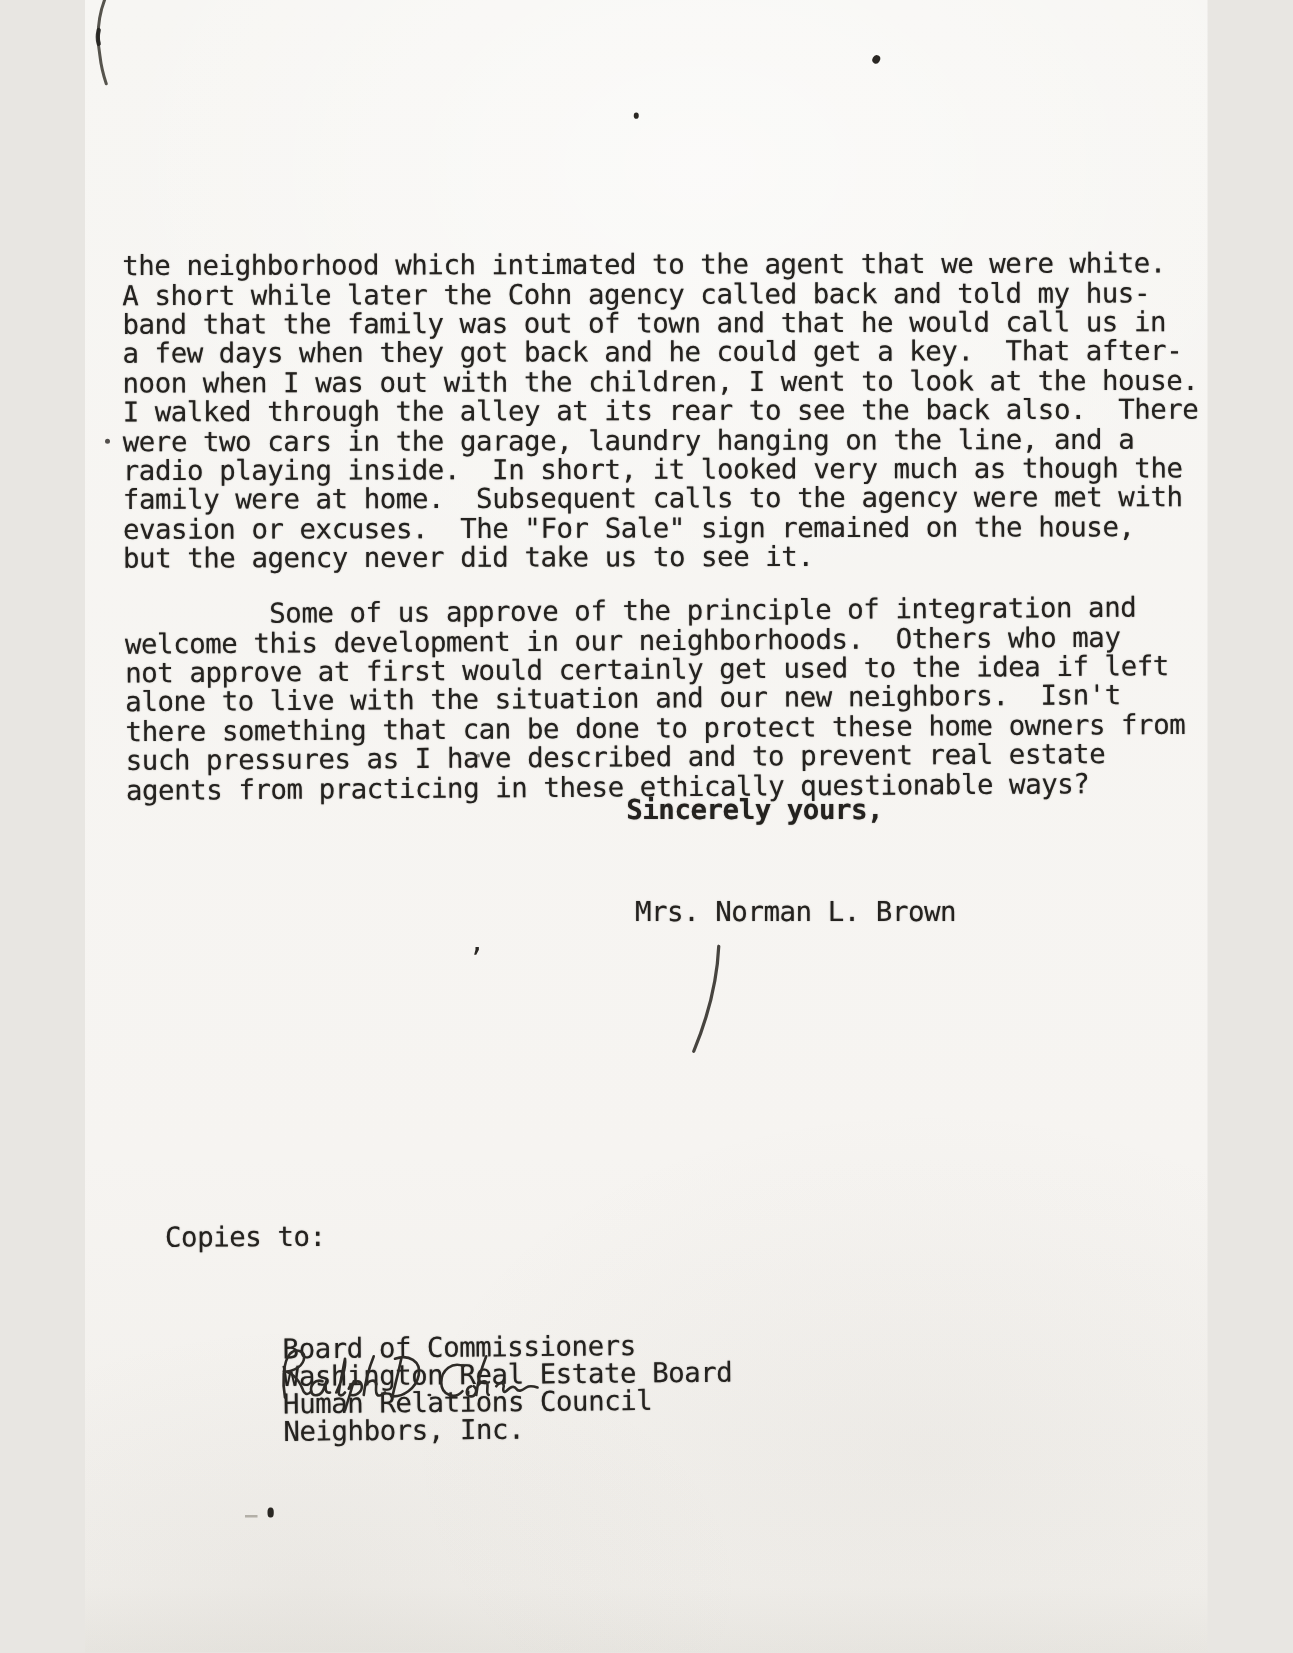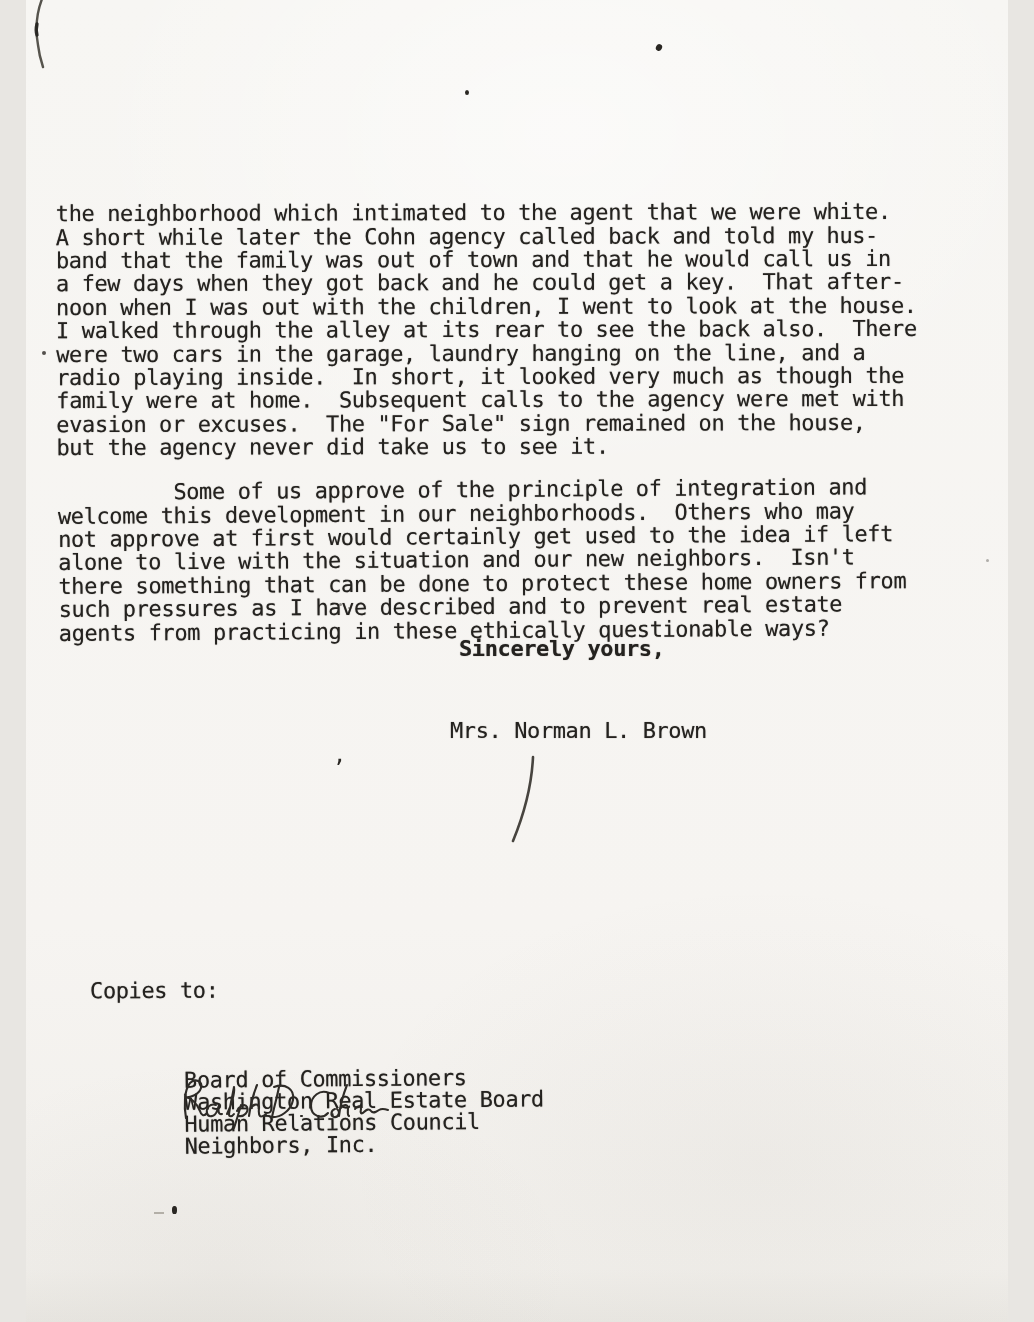--- a/index.html
+++ b/index.html
@@ -1,18 +1,18 @@
 <!DOCTYPE html>
 <html><head>
 <meta charset="utf-8">
 <style>
   html,body{margin:0;padding:0;background:#e8e6e2;}
   .page{
     position:relative;
-    width:982px;height:1322px;
+    width:898px;height:1322px;
     margin:0 auto;
     background:
       radial-gradient(ellipse 600px 400px at 75% 88%, rgba(120,110,95,0.05), rgba(0,0,0,0) 70%),
       radial-gradient(ellipse 500px 300px at 20% 96%, rgba(120,110,95,0.06), rgba(0,0,0,0) 70%),
       radial-gradient(ellipse 700px 500px at 55% 10%, rgba(255,255,255,0.5), rgba(0,0,0,0) 70%),
       linear-gradient(180deg,#f7f6f3 0%,#f6f4f1 70%,#f1efeb 96%,#e9e7e2 100%);
     overflow:hidden;
     font-family:"DejaVu Sans Mono","Liberation Mono",monospace;
     color:#24221f;
   }
@@ -20,21 +20,21 @@
     position:absolute;
     font-size:22px;
     line-height:23.4px;
     white-space:pre;
     letter-spacing:-0.4px;
     text-shadow:0 0 1px rgba(36,32,28,0.55);
   }
   .para1{left:30px;top:131px;transform:rotate(-0.15deg);}
   .para2{left:32px;top:408px;transform:rotate(-0.4deg);}
   .valediction{left:433px;top:637px;font-weight:bold;}
-  .signatory{left:424px;top:719px;}
+  .signatory{left:440px;top:719px;}
   .copies-label{left:64px;top:979px;transform:rotate(-0.3deg);}
   .copies-list{left:158px;top:1001px;line-height:22.2px;transform:rotate(-0.55deg);}
   .sig-wrap{position:absolute;left:150px;top:1078px;width:215px;height:56px;}
   .mark{position:absolute;}
   .ink-dot{background:#2a2723;border-radius:50%;}
   svg{display:block;overflow:visible;}
 </style>
 </head>
 <body>
 

